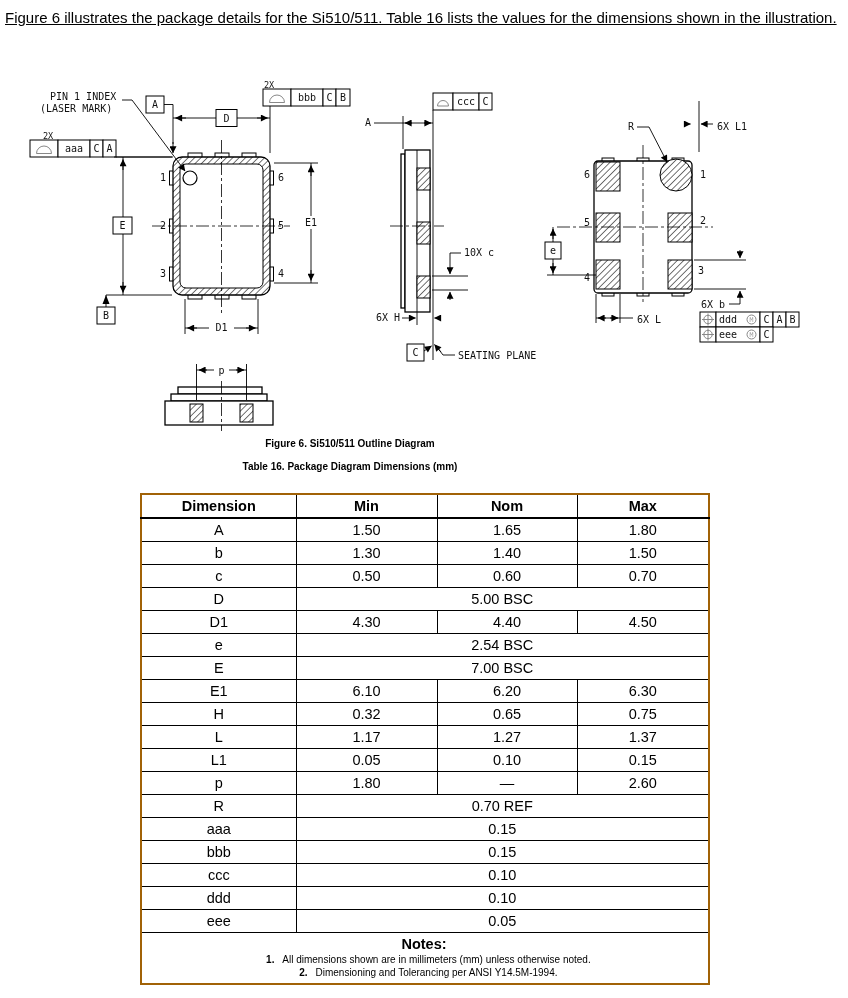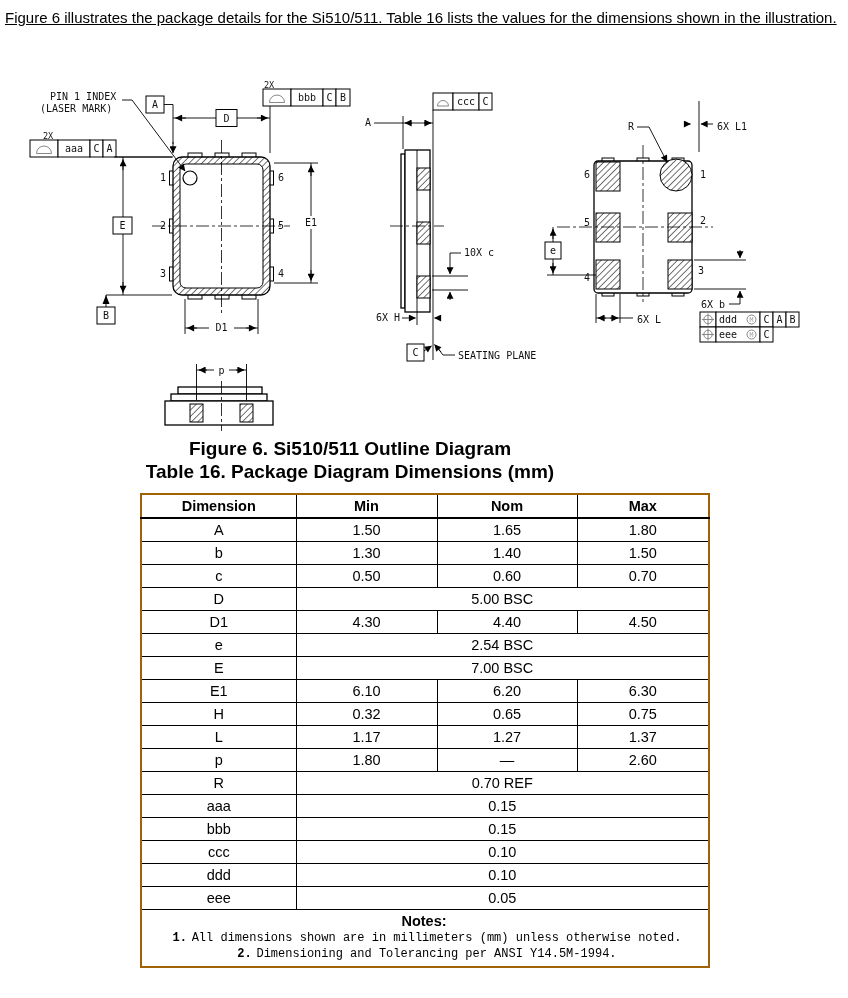--- a/index.html
+++ b/index.html
@@ -1,21 +1,21 @@
 <!DOCTYPE html>
 <html><head>
 <meta charset="utf-8">
 <style>
   html,body{margin:0;padding:0;}
   body{
     width:848px;height:998px;background:#ffffff;color:#000;
     font-family:"Liberation Sans",sans-serif;position:relative;overflow:hidden;
   }
   .intro{position:absolute;left:5px;top:7px;width:840px;font-size:15px;line-height:1.45;text-decoration:underline;}
-  .caption{position:absolute;left:0;width:700px;text-align:center;font-weight:bold;font-size:19px;}
+  .caption{position:absolute;left:0;width:700px;text-align:center;font-weight:bold;font-size:10px;}
   .fig-caption{top:438px;}
   .tbl-caption{top:461px;}
   .diagram{position:absolute;left:0;top:78px;width:848px;height:360px;}
 
   
   .lbl{font-family:"DejaVu Sans Mono",monospace;font-size:10px;fill:#111;}
   .lbl-s{font-family:"DejaVu Sans Mono",monospace;font-size:8.5px;fill:#111;}
   .mid{text-anchor:middle;dominant-baseline:middle;}
   .st{text-anchor:start;dominant-baseline:middle;}
   .en{text-anchor:end;dominant-baseline:middle;}
@@ -30,21 +30,21 @@
     position:absolute;left:140px;top:493px;width:568px;
     border-collapse:collapse;table-layout:fixed;border:2px solid #a16207;
   }
   .dims-table th,.dims-table td{
     border:1px solid #000;text-align:center;font-size:14.5px;
     padding:2.5px 4px;height:17px;overflow:hidden;
   }
   .dims-table th{font-weight:bold;border-bottom:2px solid #000;}
   .notes-cell{text-align:left;padding:3px 6px 5px 4px !important;height:auto !important;}
   .notes-label{font-weight:bold;font-size:14.5px;}
-  .note-line{font-size:12px;margin:2px 0 0 1px;font-family:Liberation Mono, monospace;}
+  .note-line{font-size:10px;margin:2px 0 0 1px;}
   .note-num{font-weight:bold;display:inline-block;width:24px;}
 </style>
 </head>
 <body>
 
 <div class="intro">Figure 6 illustrates the package details for the Si510/511. Table 16 lists the values for the dimensions shown in the illustration.</div>
 
 <svg class="diagram" viewBox="0 0 848 360">
   <defs>
     <marker id="arr" viewBox="0 0 10 10" refX="9.5" refY="5" markerWidth="9" markerHeight="7" orient="auto" markerUnits="userSpaceOnUse">
@@ -420,20 +420,26 @@
         <td>0.65</td>
         <td>0.75</td>
       </tr>
   <tr>
         <td>L</td>
         <td>1.17</td>
         <td>1.27</td>
         <td>1.37</td>
       </tr>
   <tr>
+        <td>L1</td>
+        <td>0.05</td>
+        <td>0.10</td>
+        <td>0.15</td>
+      </tr>
+  <tr>
         <td>p</td>
         <td>1.80</td>
         <td>—</td>
         <td>2.60</td>
       </tr>
   <tr>
         <td>R</td>
         <td colspan="3">0.70 REF</td>
       </tr>
   <tr>

